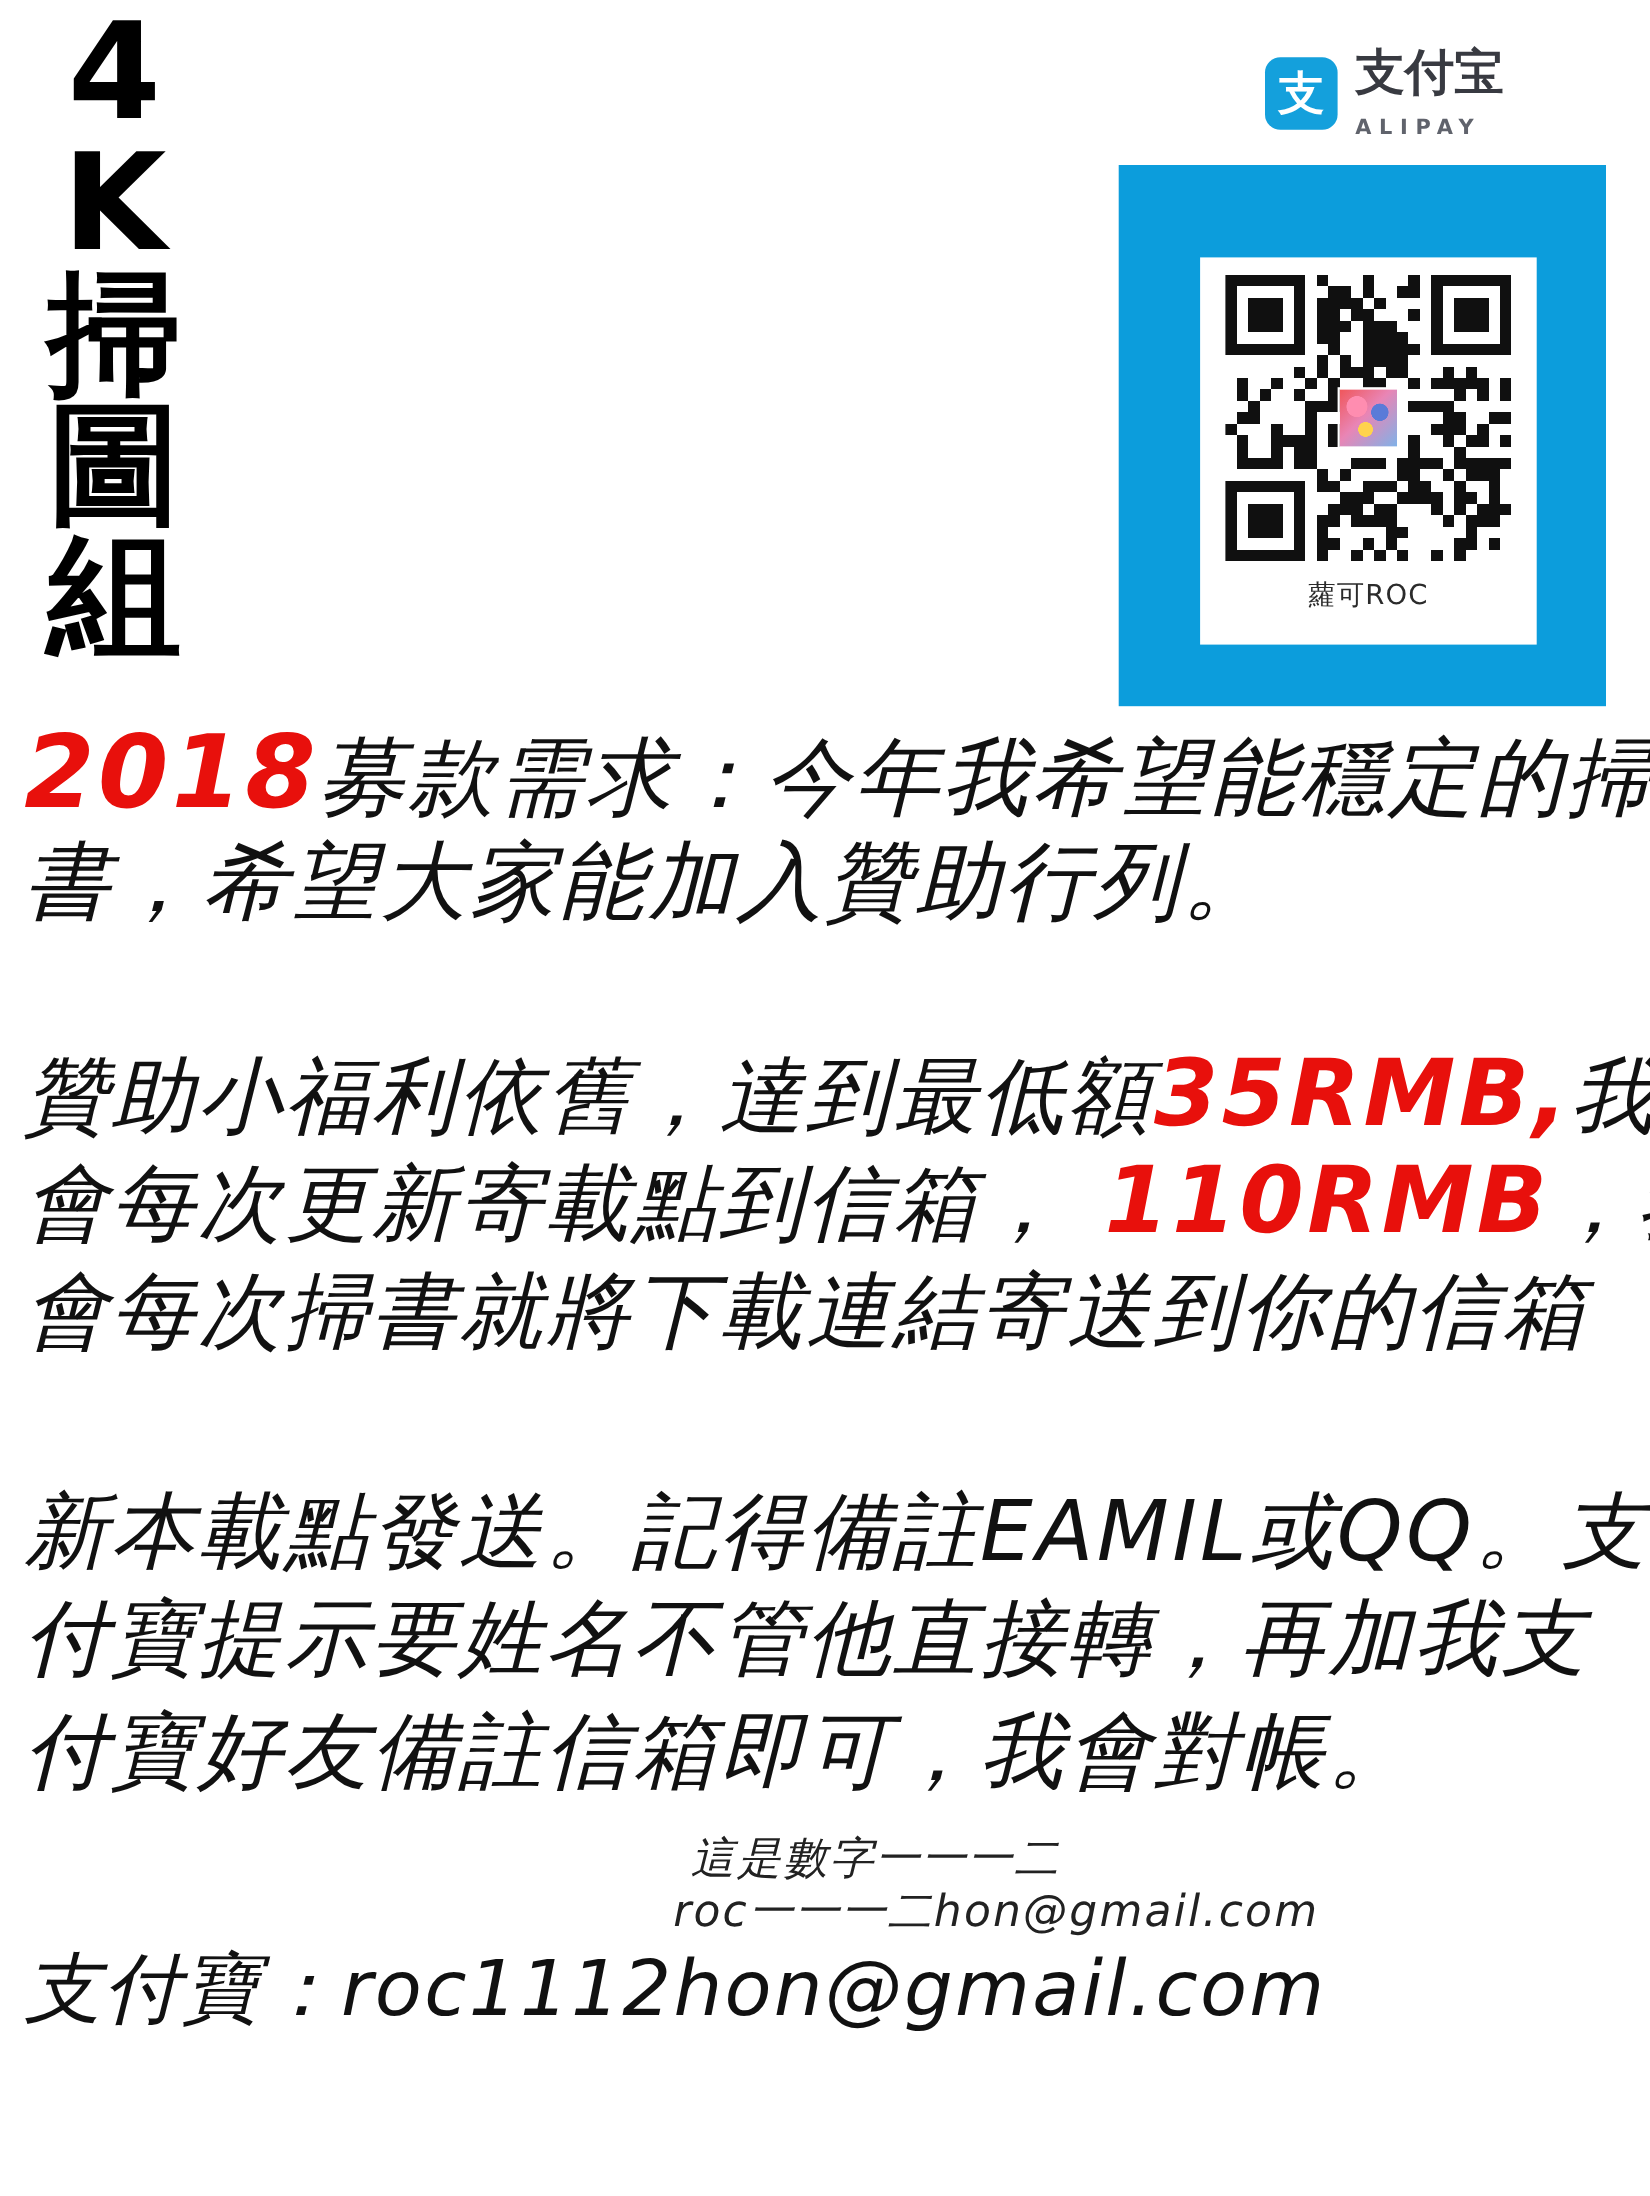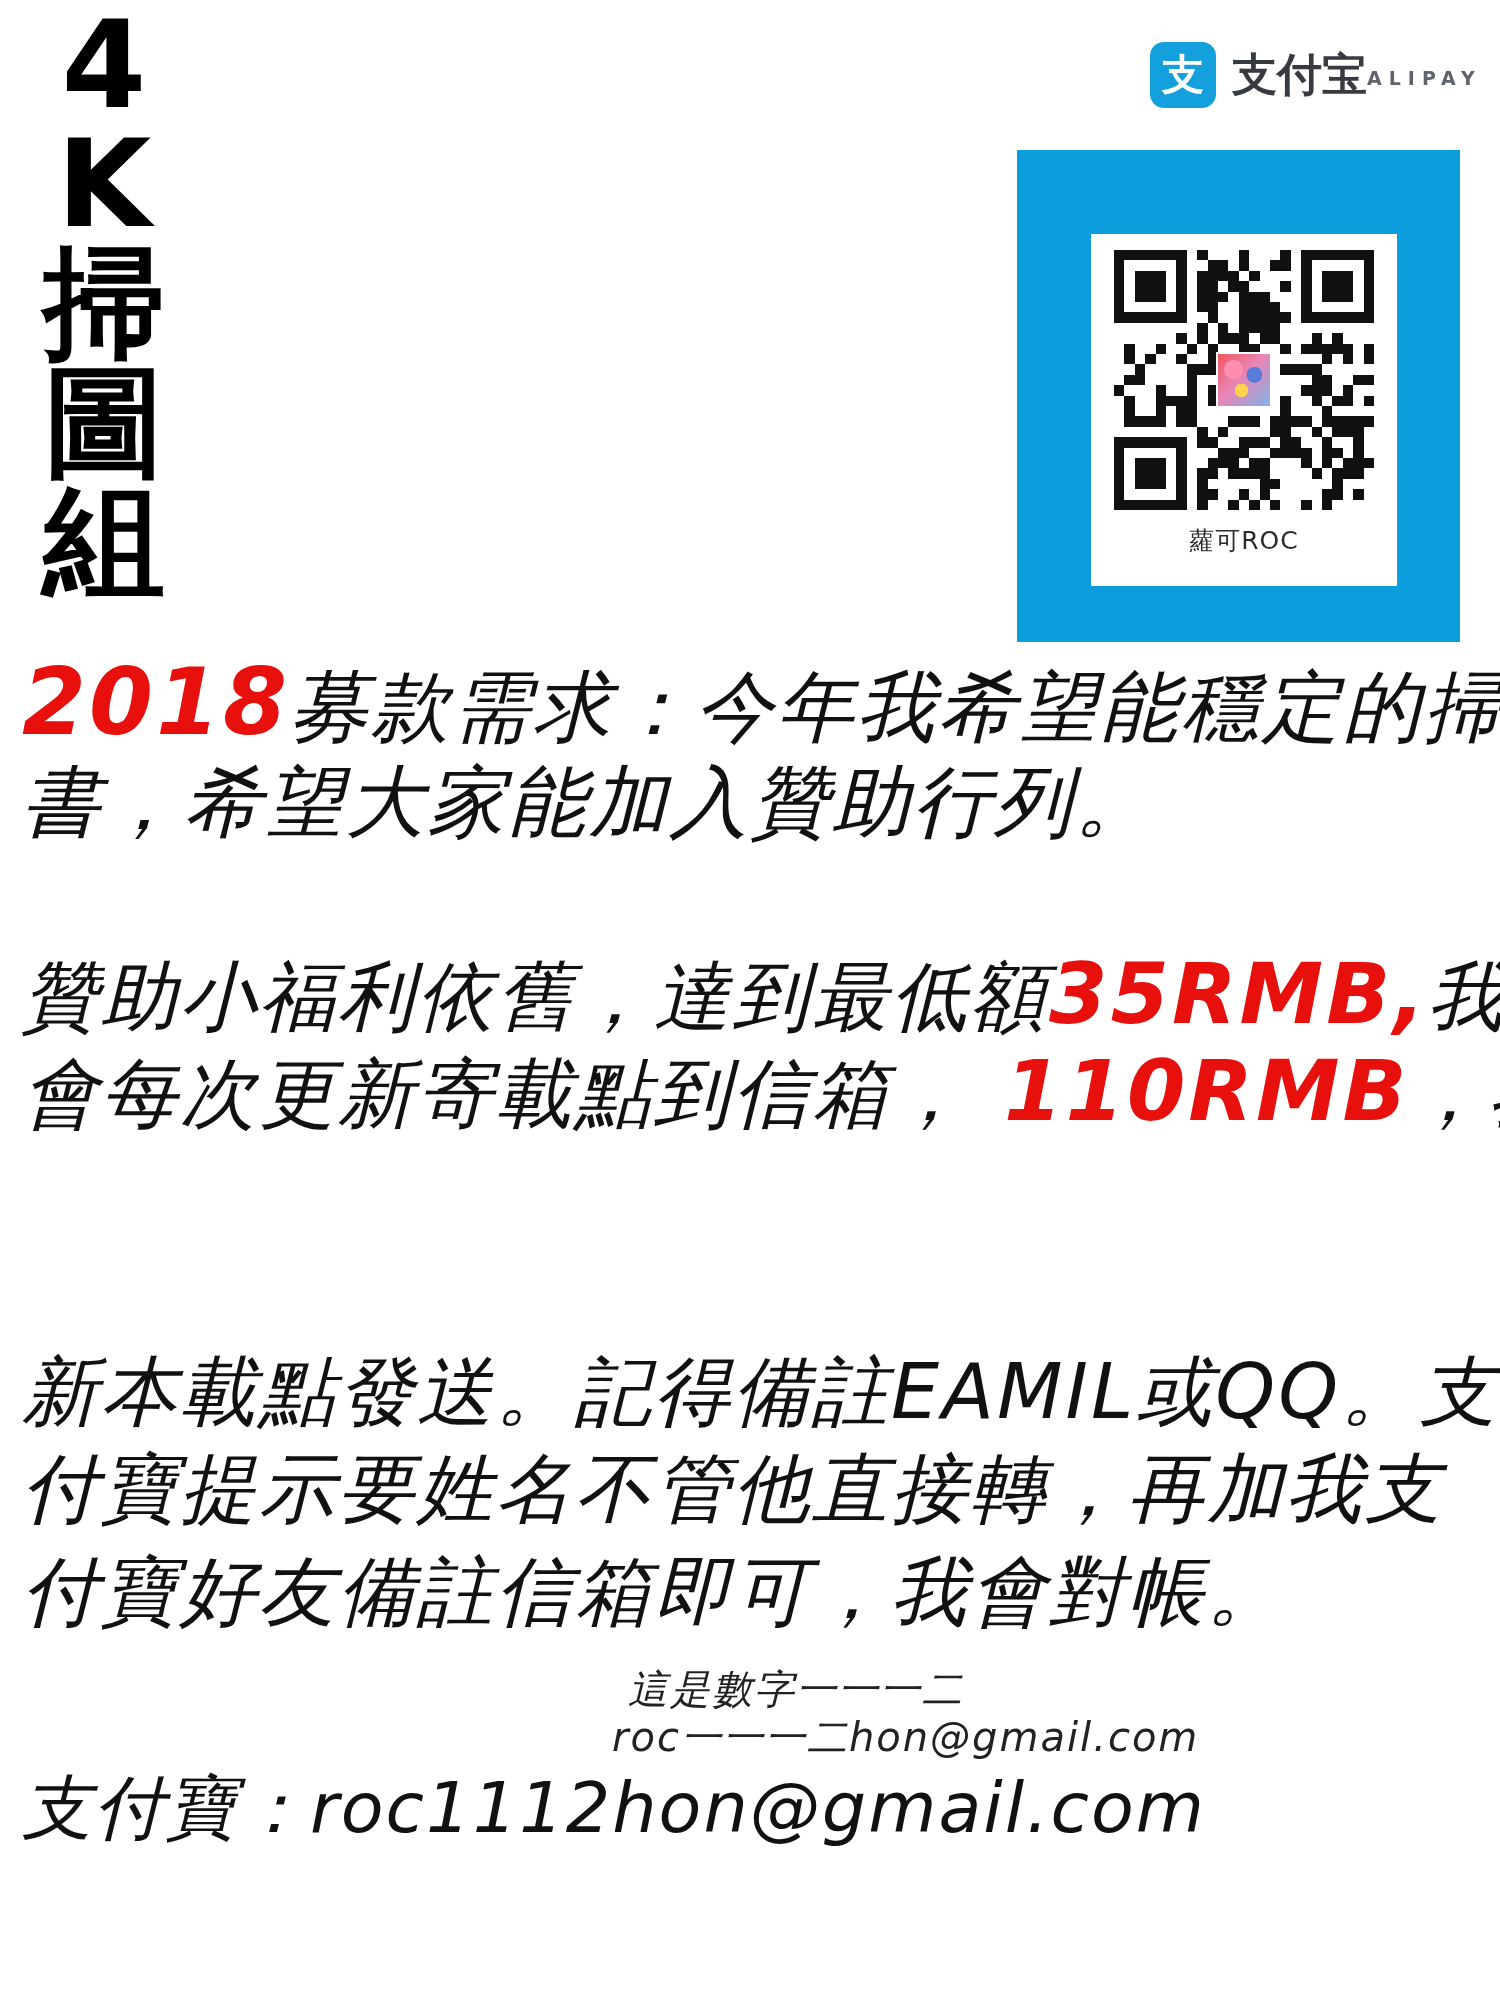--- a/index.html
+++ b/index.html
@@ -12,21 +12,21 @@
   .vtitle { position:absolute; left:24px; top:6px; width:160px; text-align:center; }
   .vchar  { font-weight:900; font-size:122px; line-height:119px; color:#000; letter-spacing:0; }
 
   
   .logo { position:absolute; left:1150px; top:42px; display:flex; align-items:center; gap:16px; }
   .logo-square {
     width:66px; height:66px; border-radius:14px; background:#14a0dc;
     display:flex; align-items:center; justify-content:center;
   }
   .logo-glyph { color:#fff; font-size:42px; font-weight:bold; line-height:1; }
-  .logo-text { display:flex; flex-direction:row; }
+  .logo-text { display:flex; flex-direction:column; }
   .logo-cn { font-size:45px; font-weight:bold; color:#383a41; line-height:1.05; }
   .logo-en { font-size:19px; font-weight:bold; color:#60636c; letter-spacing:7px; margin-top:16px; }
 
   
   .qr-panel { position:absolute; left:1017px; top:150px; width:443px; height:492px; background:#0c9ddc; }
   .qr-header { margin-top:26px; text-align:center; color:#ffffff; font-size:35px; font-weight:bold; letter-spacing:3px; }
   .qr-card { position:absolute; left:74px; top:84px; width:306px; height:352px; background:#ffffff; }
   .qr-svg-wrap { position:relative; width:260px; height:260px; margin:16px auto 0 auto; }
   .qr-svg { width:260px; height:260px; display:block; }
   .qr-center-img {
@@ -392,20 +392,21 @@
       </div>
       <div class="qr-label">蘿可ROC</div>
     </div>
   </div>
 
   <div class="hw intro l1"><span class="red">2018</span><span>募款需求：今年我希望能穩定的掃</span></div>
   <div class="hw intro l2">書，希望大家能加入贊助行列。</div>
 
   <div class="hw para l3"><span>贊助小福利依舊，達到最低額</span><span class="red">35RMB,</span><span>我</span></div>
   <div class="hw para l4"><span>會每次更新寄載點到信箱，</span><span class="red gap-before">110RMB</span><span>，我</span></div>
+  <div class="hw para l5">會每次掃書就將下載連結寄送到你的信箱</div>
   <div class="hw para l8">付寶提示要姓名不管他直接轉，再加我支</div>
   <div class="hw para l7">新本載點發送。記得備註EAMIL或QQ。支</div>
   <div class="hw para l9">付寶好友備註信箱即可，我會對帳。</div>
 
   <div class="caption cap1">這是數字一一一二</div>
   <div class="caption cap2">roc一一一二hon@gmail.com</div>
 
   <div class="footer-line f1"><span>支付寶：</span><span>roc1112hon@gmail.com</span></div>
 
 </div>

